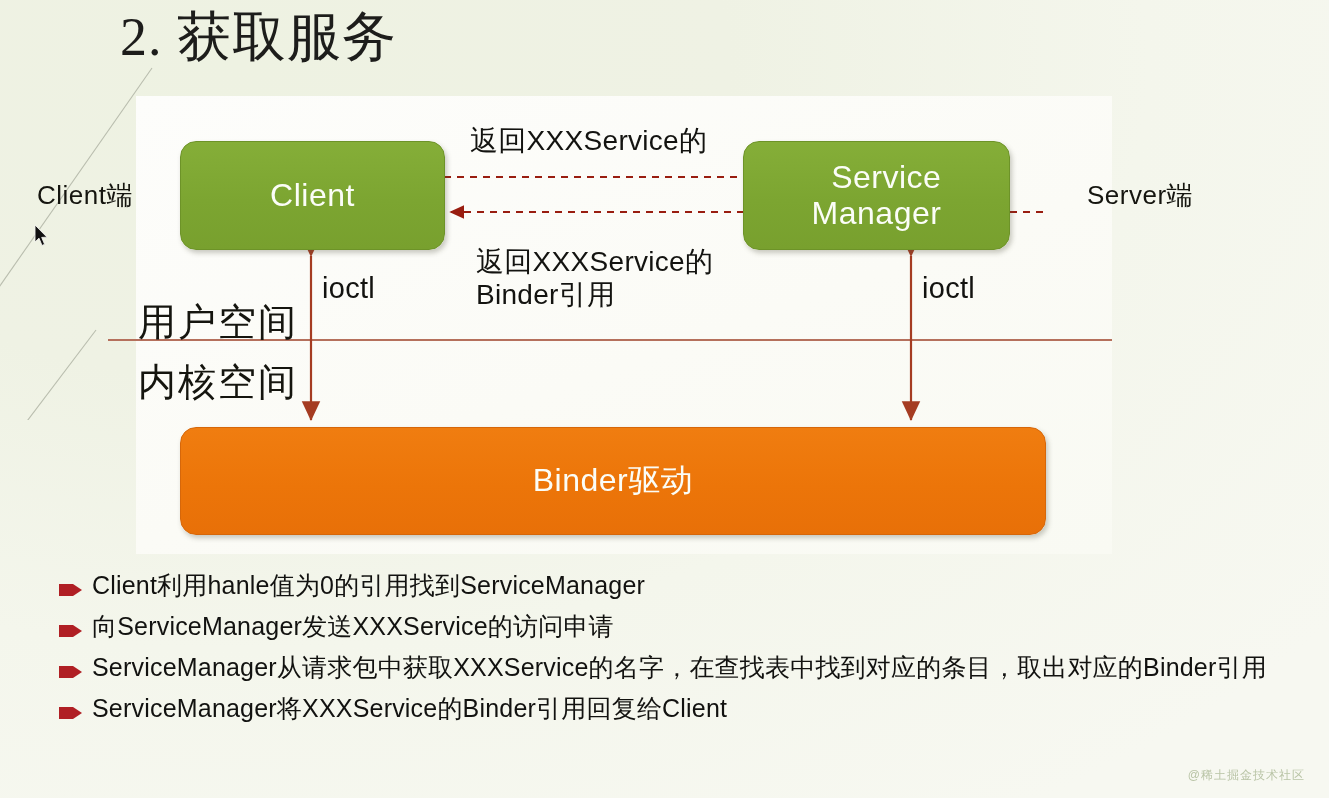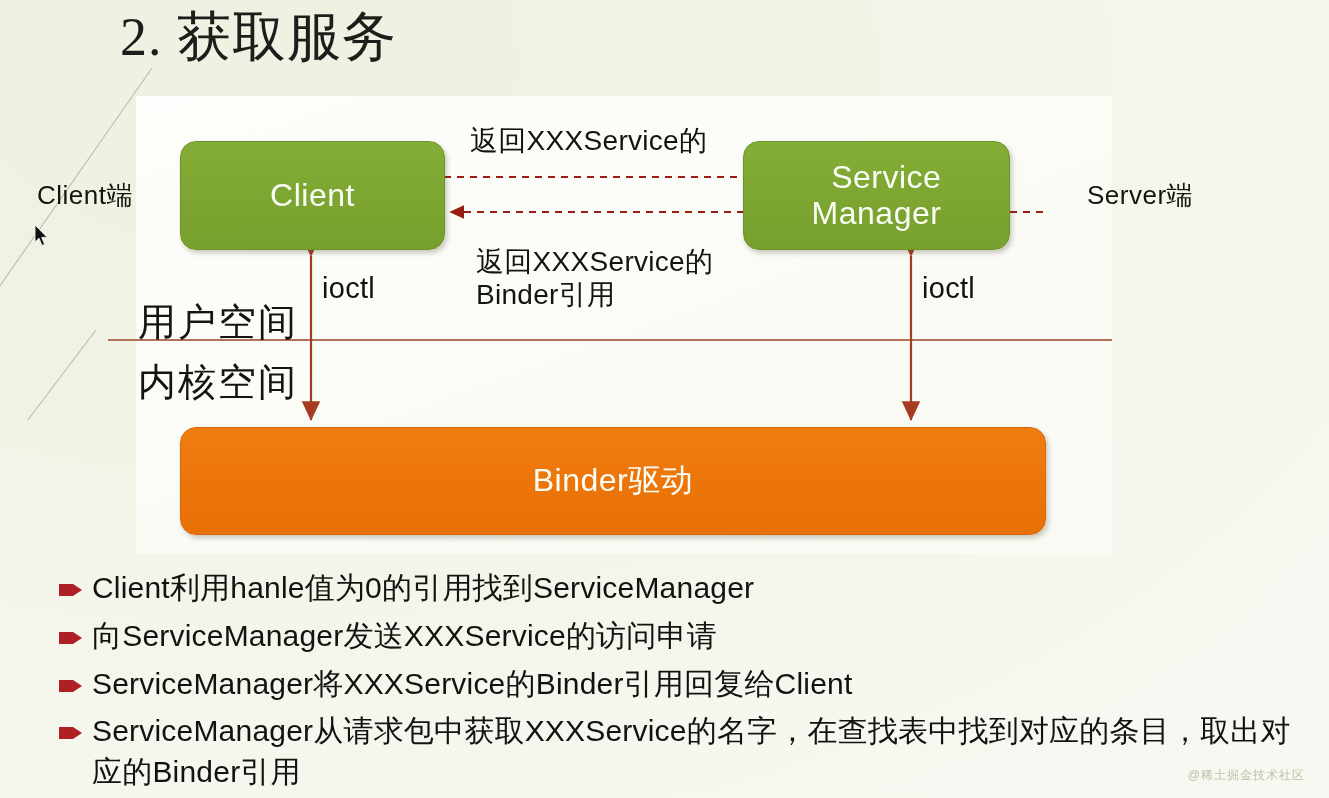--- a/index.html
+++ b/index.html
@@ -134,21 +134,21 @@
     margin-bottom: 7px;
   }
   .bullet-marker {
     flex: 0 0 auto;
     width: 28px;
     margin-top: 13px;
     margin-right: 6px;
   }
   .bullet-text {
     flex: 1 1 auto;
-    font-size: 30px;
+    font-size: 25px;
     line-height: 1.36;
     color: #121210;
     letter-spacing: 0.2px;
   }
 
   
   .watermark {
     position: absolute;
     right: 24px;
     bottom: 14px;
@@ -240,28 +240,28 @@
       <svg class="bullet-marker" viewBox="0 0 28 18">
         <path d="M1,3 L15,3 L24,9 L15,15 L1,15 Z" fill="#b01f24"></path>
       </svg>
       <div class="bullet-text">向ServiceManager发送XXXService的访问申请</div>
     </div>
 
     <div class="bullet-row">
       <svg class="bullet-marker" viewBox="0 0 28 18">
         <path d="M1,3 L15,3 L24,9 L15,15 L1,15 Z" fill="#b01f24"></path>
       </svg>
+      <div class="bullet-text">ServiceManager从请求包中获取XXXService的名字，在查找表中找到对应的条目，取出对应的Binder引用</div>
+    </div>
+
+    <div class="bullet-row">
+      <svg class="bullet-marker" viewBox="0 0 28 18">
+        <path d="M1,3 L15,3 L24,9 L15,15 L1,15 Z" fill="#b01f24"></path>
+      </svg>
       <div class="bullet-text">ServiceManager将XXXService的Binder引用回复给Client</div>
-    </div>
-
-    <div class="bullet-row">
-      <svg class="bullet-marker" viewBox="0 0 28 18">
-        <path d="M1,3 L15,3 L24,9 L15,15 L1,15 Z" fill="#b01f24"></path>
-      </svg>
-      <div class="bullet-text">ServiceManager从请求包中获取XXXService的名字，在查找表中找到对应的条目，取出对应的Binder引用</div>
     </div>
 
   </div>
 
   <div class="watermark">@稀土掘金技术社区</div>
 
   <svg class="cursor" viewBox="0 0 16 24">
     <path d="M1,1 L1,18 L5,14.2 L8,21.5 L10.6,20.3 L7.7,13.4 L13,13.2 Z" fill="#111111" stroke="#f2f2ee" stroke-width="0.9"></path>
   </svg>
 

